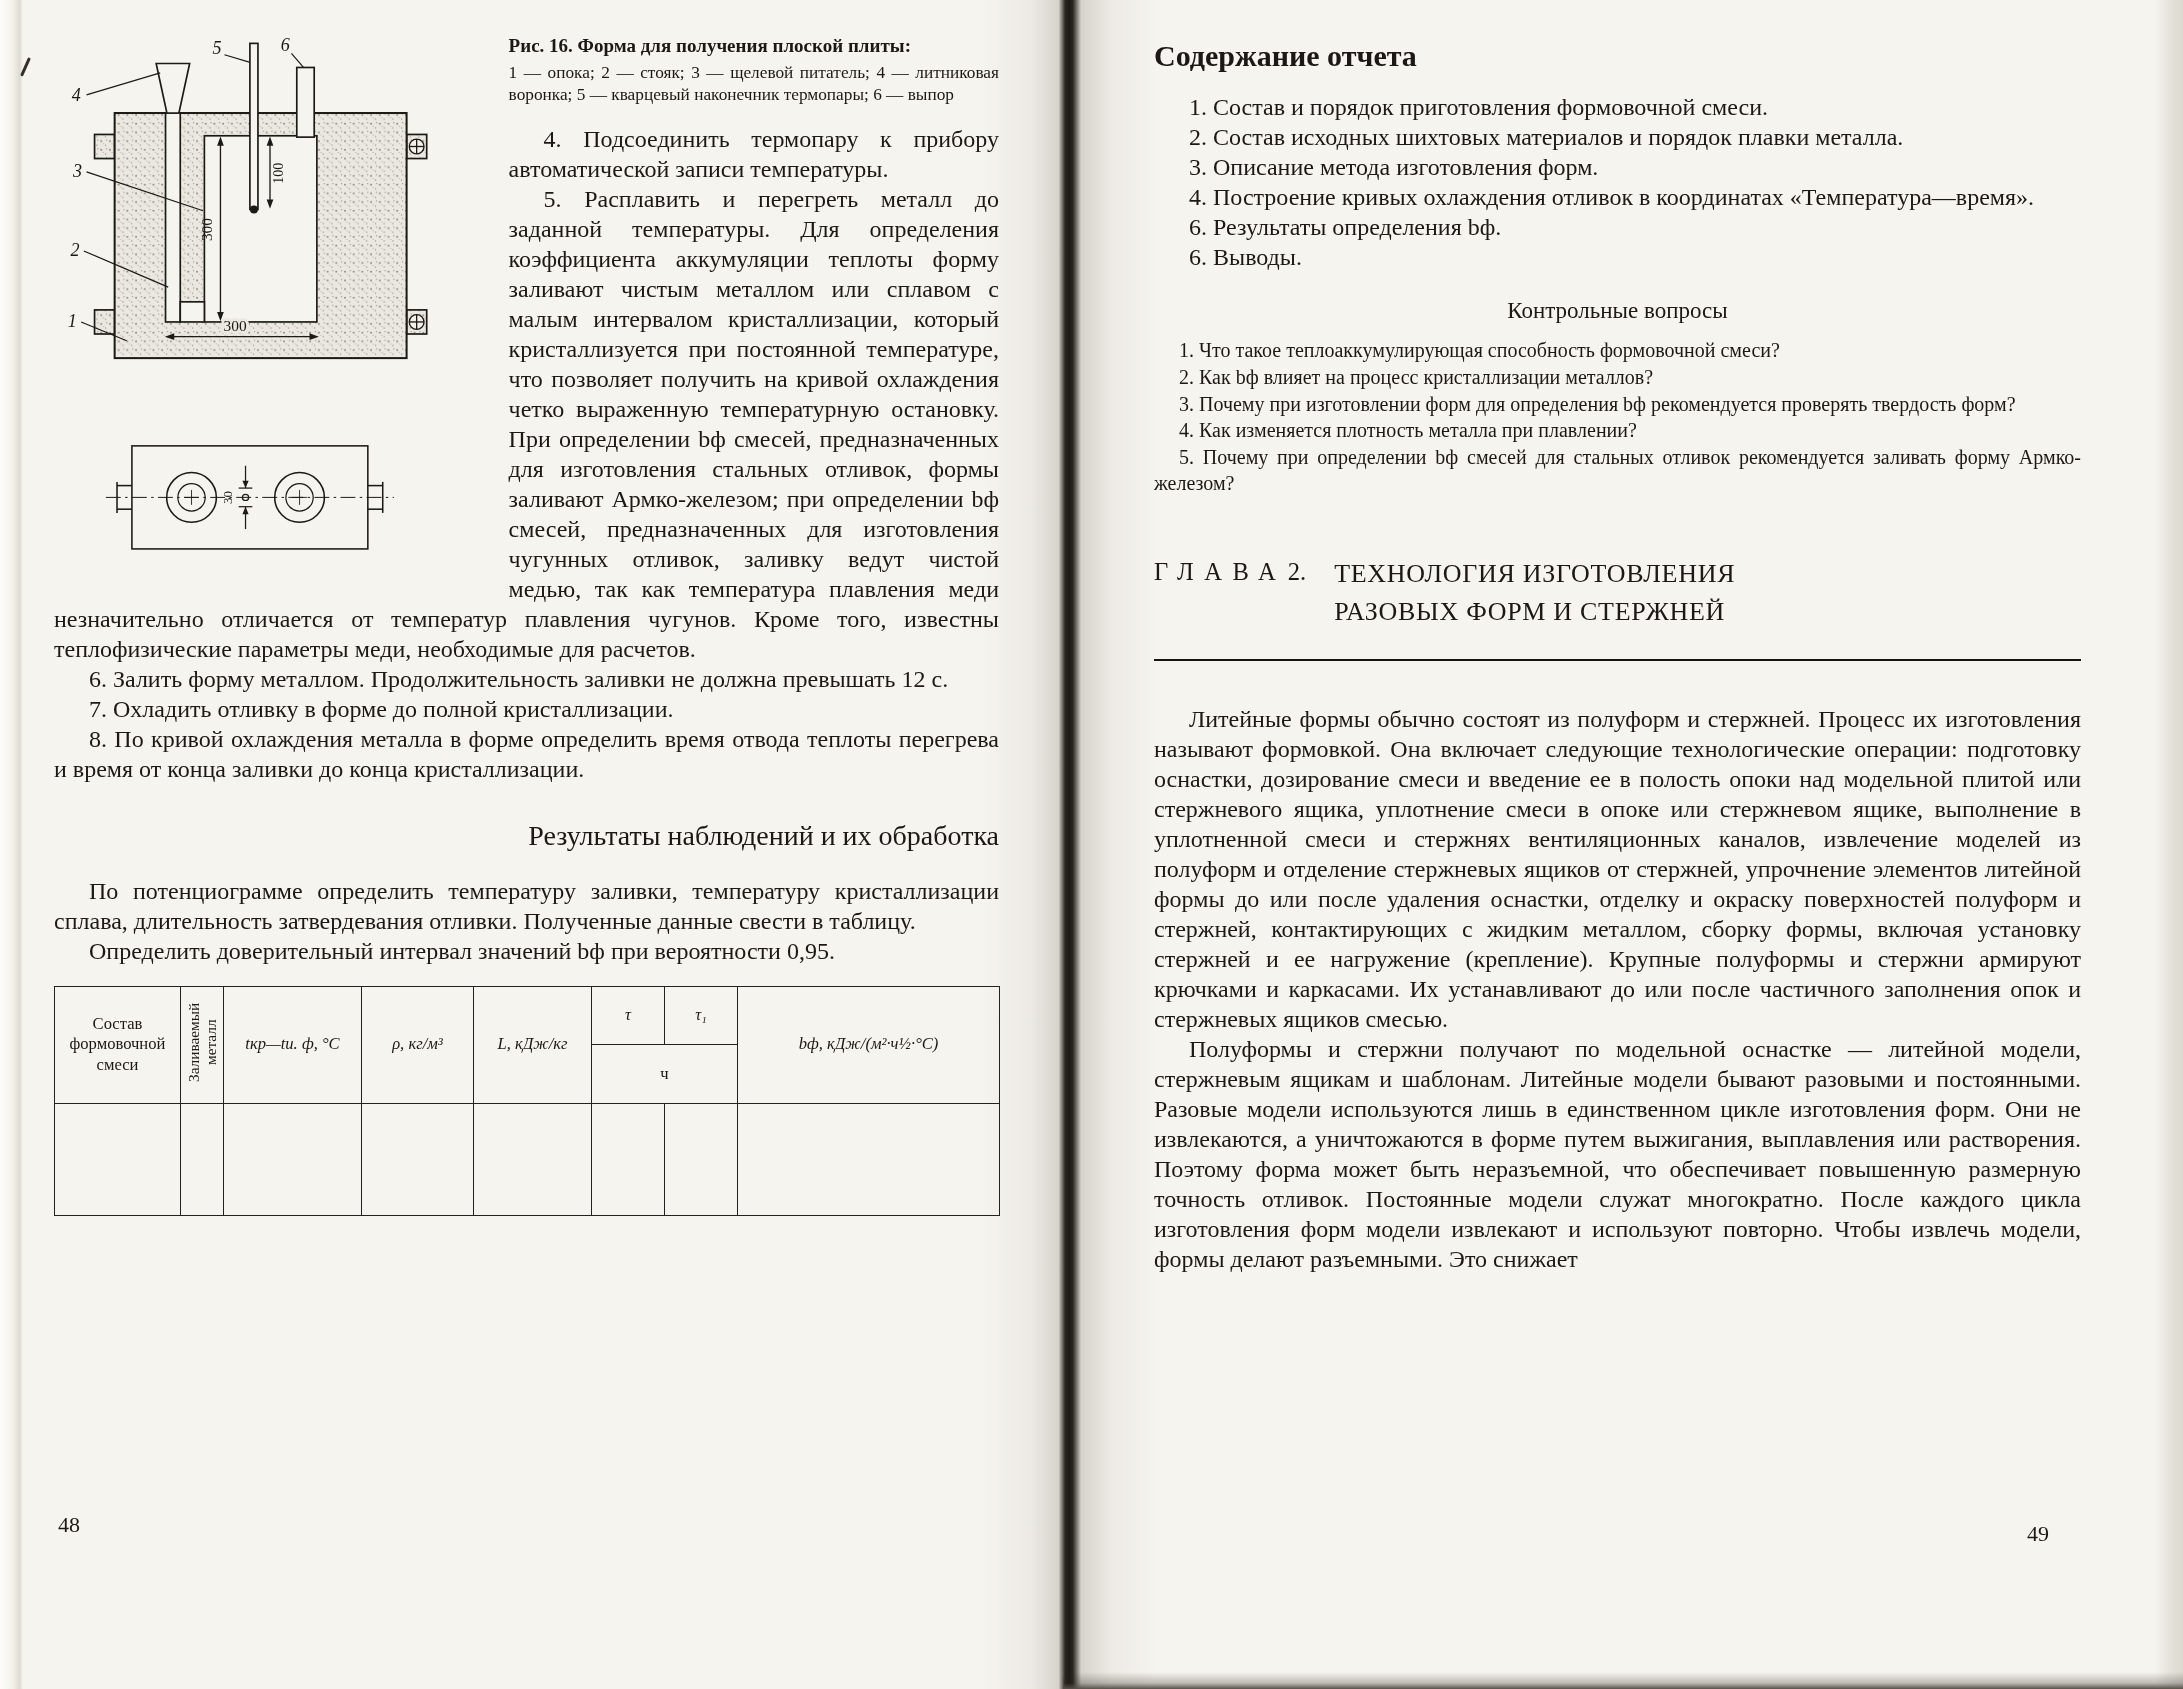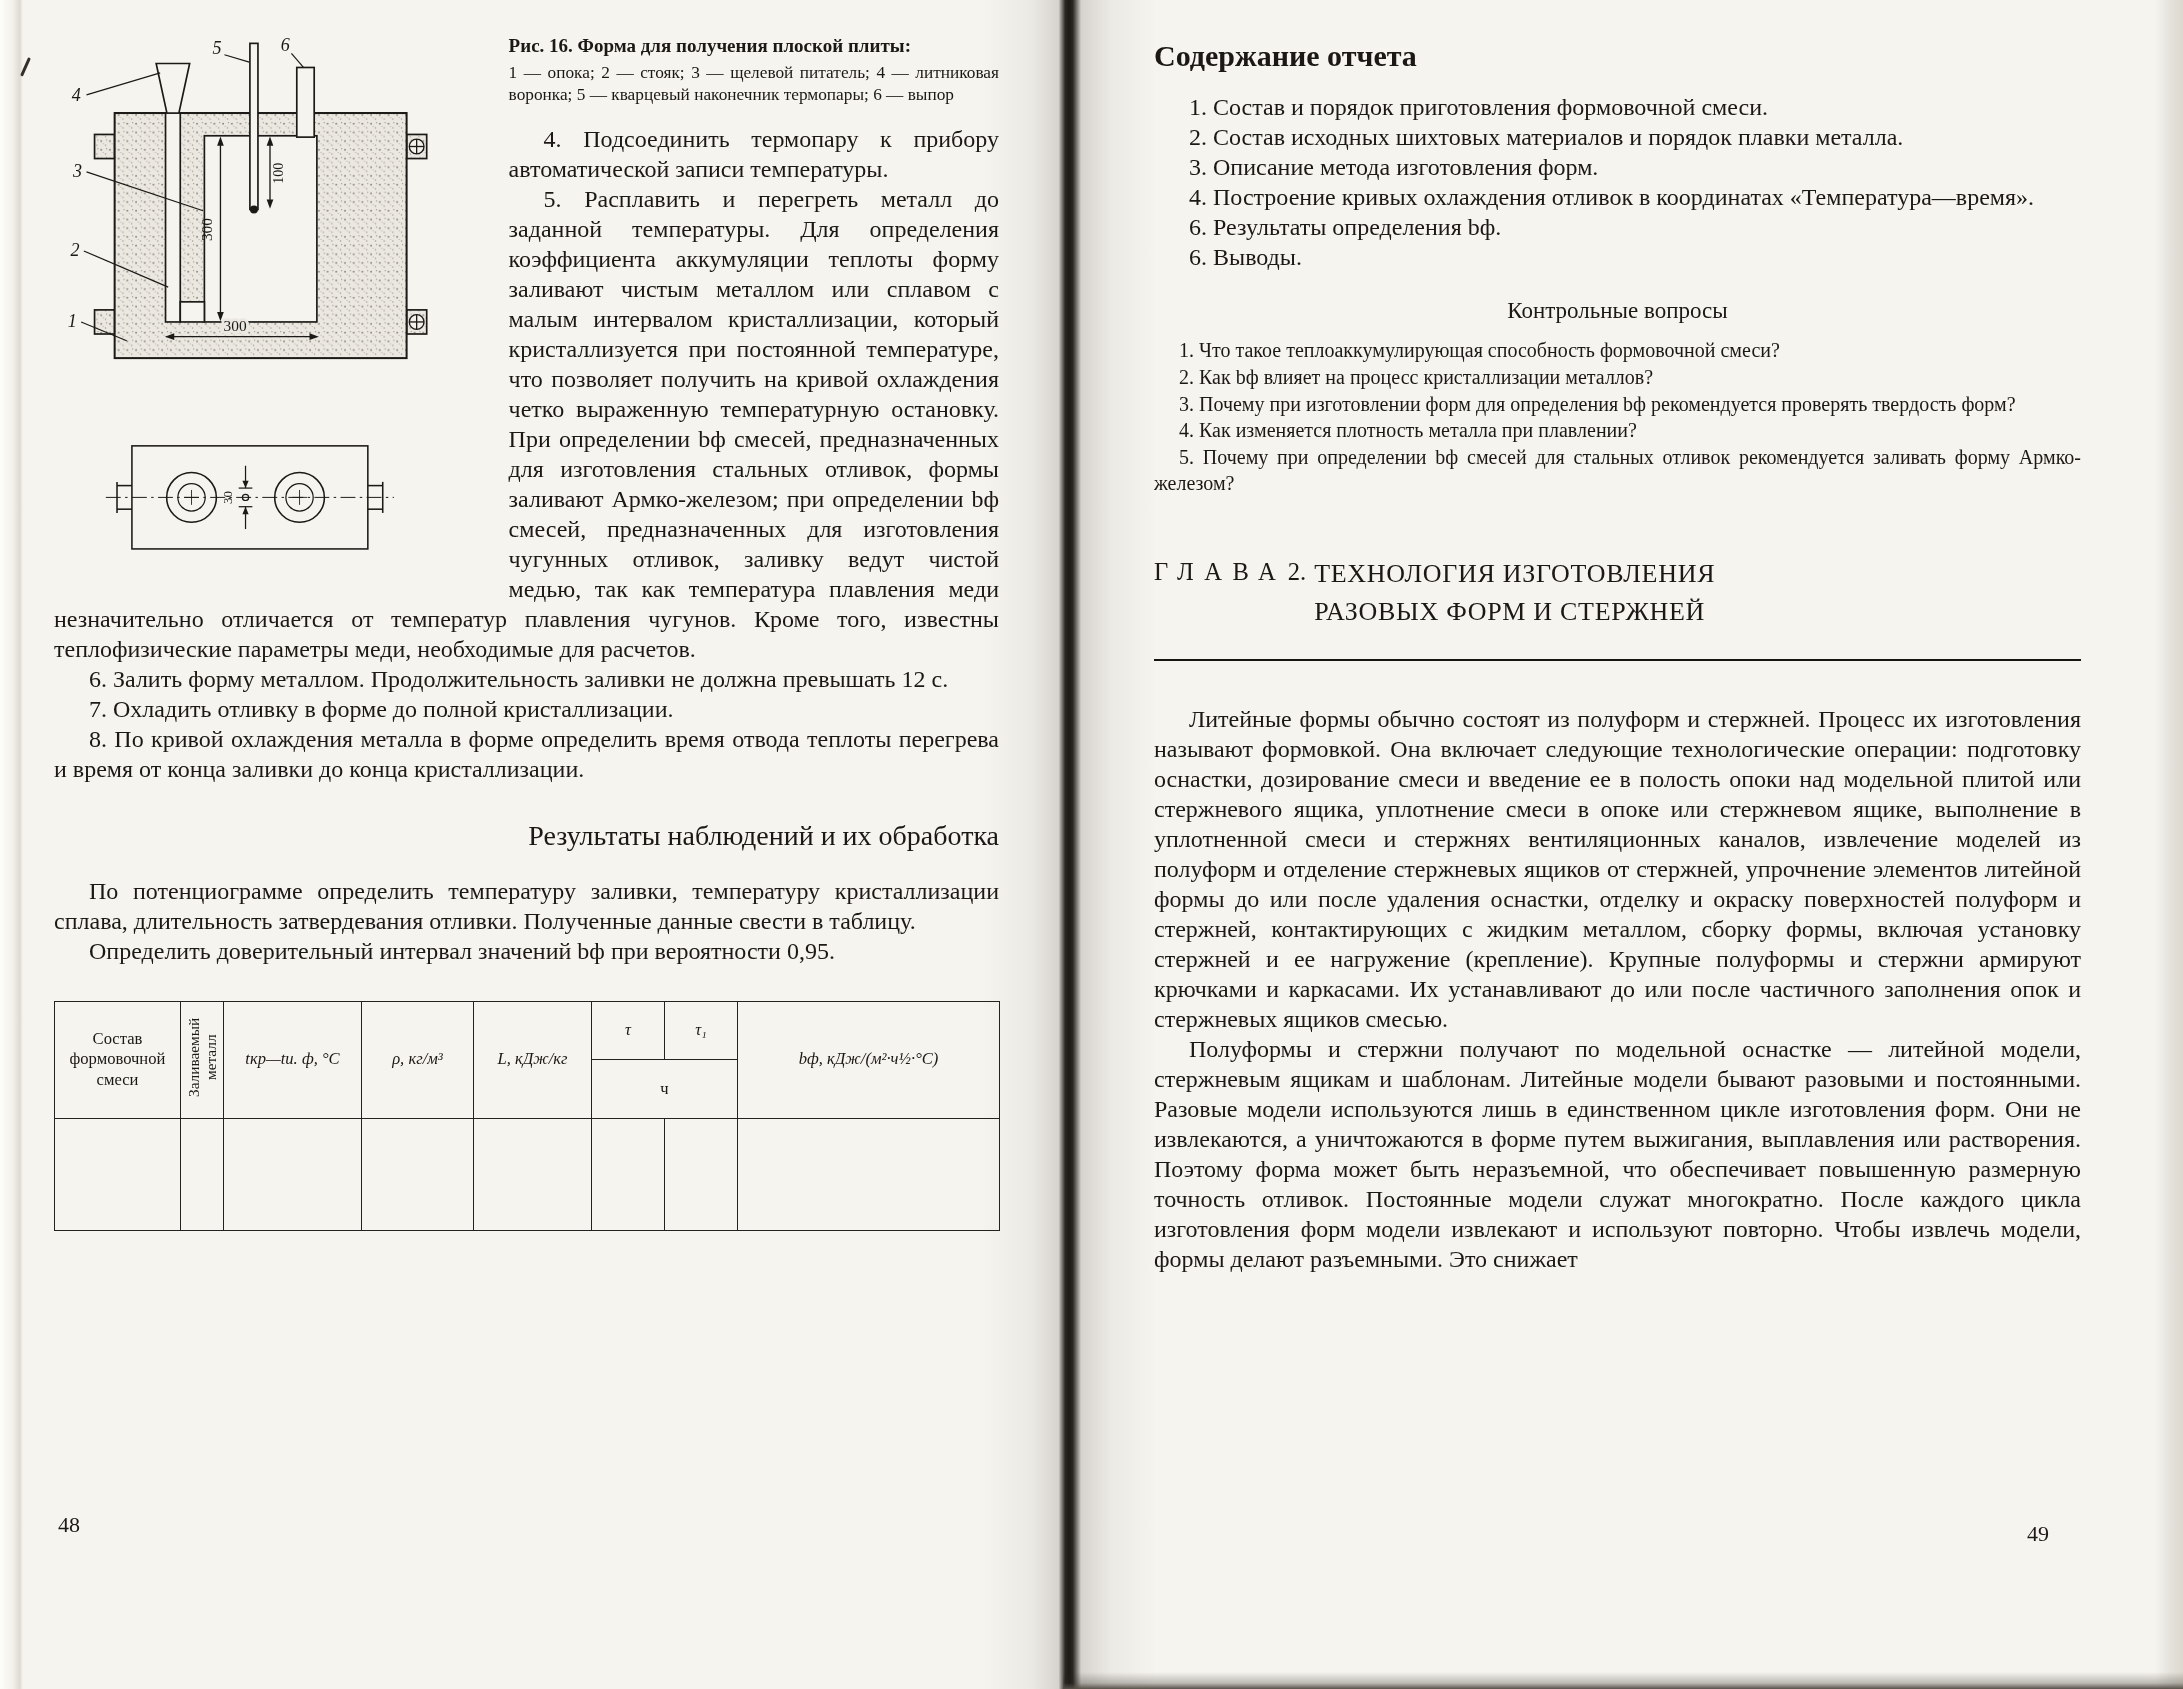--- a/index.html
+++ b/index.html
@@ -20,34 +20,34 @@
   .fig{float:left;width:432px;margin:2.7px 22.6px 4px 0}
   .fig svg{display:block}
   .fig .plan{margin:17.3px 0 0 14.6px}
   .caption{margin:2.7px 0 17.3px 0}
   .caption-title{font-weight:bold;font-size:19px;line-height:24.6px}
   .caption-legend{font-size:17.3px;line-height:22px;text-align:justify;margin-top:4px}
 
   h3.center{clear:none;font-size:28px;font-weight:normal;text-align:right;margin:36px 0 24px}
 
   
-  table.res{border-collapse:collapse;table-layout:fixed;width:945px;margin-top:35px;clear:both}
+  table.res{border-collapse:collapse;table-layout:fixed;width:945px;margin-top:20px;clear:both}
   table.res th,table.res td{border:1.3px solid #242220;font-weight:normal;
     font-size:16.6px;line-height:20.6px;text-align:center;vertical-align:middle;padding:5.3px 4px}
   table.res .ital{font-style:italic}
   .vert{writing-mode:vertical-rl;transform:rotate(180deg);display:inline-block;
     font-size:15.3px;line-height:17.3px;max-height:100px;white-space:normal}
   td.cell-empty{height:112px}
 
   
   .r-head{font-size:30px;font-weight:bold;margin:0 0 18.6px}
   .q-head{font-size:23px;font-weight:normal;text-align:center;margin:26.6px 0 13.3px}
   p.q{font-size:20px;line-height:26.6px;text-align:justify;text-indent:25px}
 
-  .chapter{display:flex;align-items:flex-start;gap:8px;margin:58px 0 0 0}
+  .chapter{display:flex;align-items:flex-start;gap:28px;margin:58px 0 0 0}
   .chapter-label{font-size:24.6px;white-space:nowrap;padding-top:2.7px}
   .glava{letter-spacing:10.6px}
   .chnum{margin-left:1.3px}
   .chapter-title{font-weight:normal;font-size:26px;line-height:38px;letter-spacing:0.7px}
   .chapter-rule{height:2px;background:#17150f;margin:28px 0 43px}
 
   
   .pagenum{position:absolute;font-size:22px}
   .pagenum-left{left:58px;top:1512px}
   .pagenum-right{left:2027px;top:1521px}

